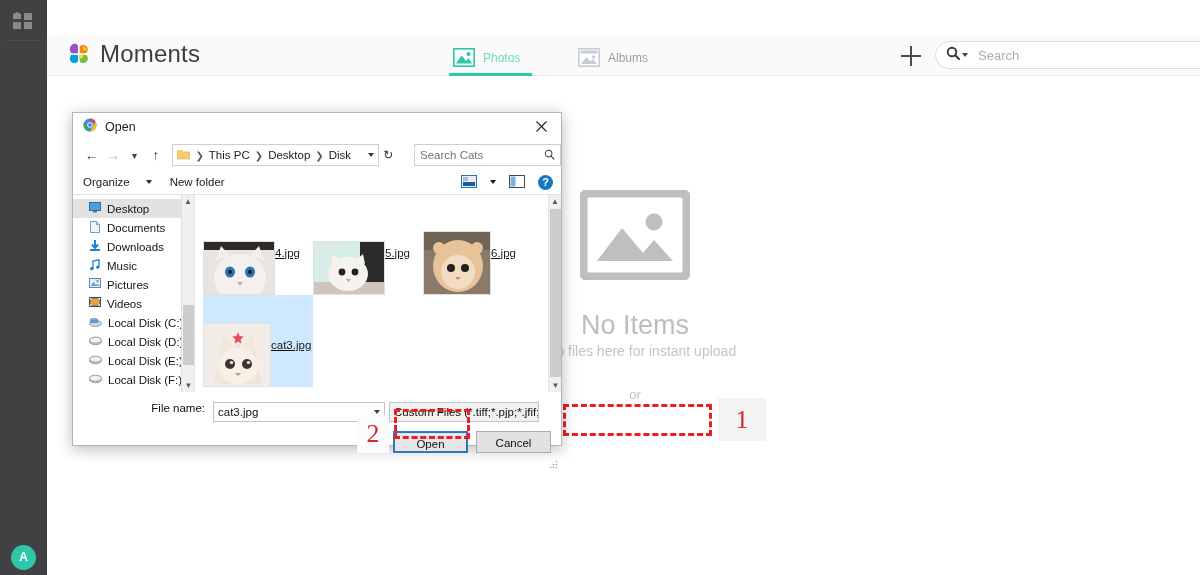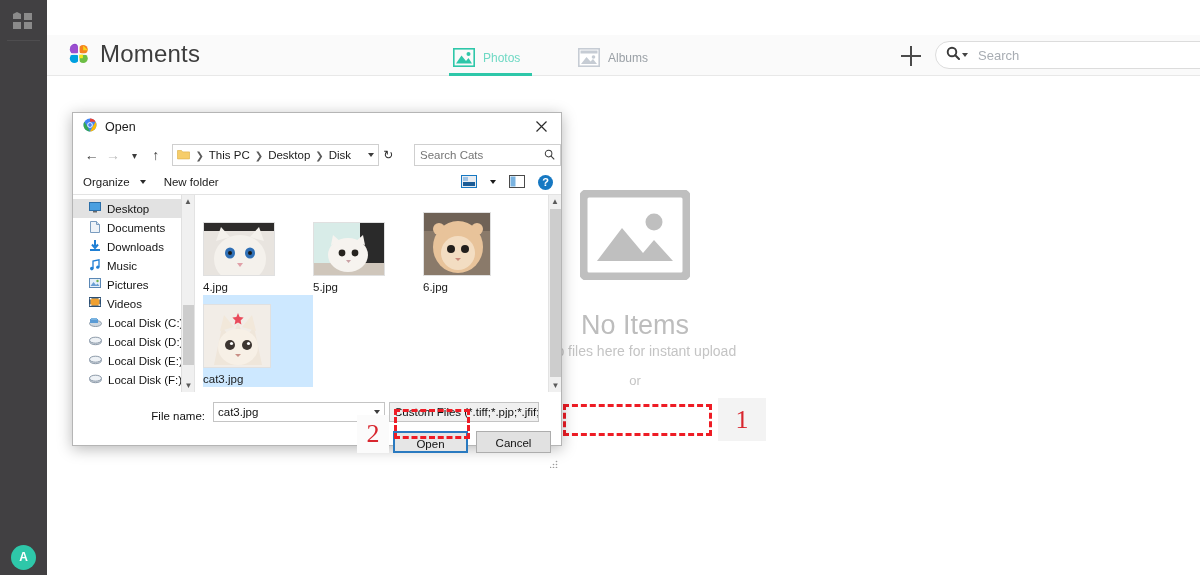--- a/index.html
+++ b/index.html
@@ -80,21 +80,21 @@
 
   
   .empty-wrap {
     position: absolute; left: 500px; top: 190px; width: 270px; text-align: center;
   }
   .empty-icon { margin: 0 auto; display:block; }
   .empty-title {
     margin-top: 26px; font-size: 27px; color: #bdbdbd; font-weight: 400;
   }
   .empty-sub { margin-top: 2px; font-size: 14px; color: #c4c4c4; }
-  .empty-or { margin-top: 14px; font-size: 13px; color: #c4c4c4; }
+  .empty-or { margin-top: 28px; font-size: 13px; color: #c4c4c4; }
   .upload-btn {
     margin: 11px auto 0; width: 155px; height: 30px; background:#2ec7a9;
     color:#fff; font-size: 14px; line-height: 30px; border-radius: 2px;
     cursor: pointer; border: 0;
     font-family: "Liberation Sans", sans-serif;
   }
 
   
   .ann-box {
     position: absolute; border: 3px dashed #ee1c25; pointer-events: none;
@@ -148,21 +148,21 @@
     background:#fff; display:flex; align-items:center; padding: 0 5px;
     font-size: 11.5px; color:#757575; cursor:text;
   }
   .dlg-search .mag { margin-left:auto; color:#3c3c3c; font-size: 11px; }
 
   .dlg-toolbar {
     position: relative; height: 25px; border-bottom: 1px solid #e3e3e3;
     display:flex; align-items:center; padding-left: 10px; gap: 18px;
     font-size: 11.5px;
   }
-  .tb-item { color:#1b1b1b; cursor:pointer; display:flex; align-items:center; gap:10px; }
+  .tb-item { color:#1b1b1b; cursor:pointer; display:flex; align-items:center; gap:16px; }
   .tb-caret { width:0;height:0;border-left:3px solid transparent;
     border-right:3px solid transparent;border-top:4px solid #2b2b2b; }
   .tb-right { position:absolute; right: 8px; display:flex; align-items:center; gap: 13px; }
   .help-icon {
     width: 15px; height: 15px; border-radius: 50%; background:#1678c2; color:#fff;
     font-size: 11px; line-height: 15px; text-align:center; cursor:pointer; font-weight:700;
   }
 
   .dlg-body { position: relative; height: 197px; display: flex; }
   .tree {
@@ -179,39 +179,40 @@
     background:#f0f0f0; border-left:1px solid #e0e0e0;
   }
   .ts-arrow { height: 13px; text-align:center; font-size: 8px; color:#5a5a5a; line-height:13px; cursor:pointer; }
   .ts-thumb { position:absolute; left:1px; top: 110px; width: 11px; height: 60px; background:#cdcdcd; cursor:pointer; }
 
   .files {
     position: relative; flex: 1; background:#fff; padding: 8px 0 0 8px;
     display: flex; flex-wrap: wrap; align-content: flex-start;
   }
   .file-cell {
-    width: 110px; height: 92px; display:flex; flex-direction:column;
-    justify-content:flex-start; cursor: pointer;
+    width: 110px; height: 92px; display:flex; flex-direction:row;
+    align-items:center; justify-content:flex-start; cursor: pointer;
     padding-top: 4px;
+    text-decoration: underline;
   }
   .file-cell.selected { background:#cde8ff; }
   .thumb {
     width: 72px; height: 54px; margin-top: auto; border: 1px solid #e0e0e0;
     overflow: hidden; position: relative; background:#eee;
   }
   .thumb.tall { height: 64px; width: 68px; }
   .file-label { font-size: 11.5px; color:#1b1b1b; margin-top: 5px; margin-bottom: 2px; }
   .files-scroll {
     position:absolute; right:0; top:0; width: 13px; height: 197px; background:#f0f0f0;
     border-left: 1px solid #e3e3e3;
   }
   .fs-thumb { position:absolute; left:1px; top: 14px; width: 11px; height: 168px; background:#cdcdcd; }
 
   .dlg-footer { position: relative; height: 75px; }
-  .fn-row { display:flex; align-items:flex-end; padding: 10px 16px 0 0; }
+  .fn-row { display:flex; align-items:flex-start; padding: 10px 16px 0 0; }
   .fn-label { width: 140px; text-align: right; font-size: 11.5px; padding-right: 8px; color:#111; }
   .fn-input {
     width: 172px; height: 20px; border:1px solid #c4c4c4; background:#fff;
     display:flex; align-items:center; padding: 0 4px; font-size: 11.5px; cursor:text;
   }
   .fn-caret { margin-left:auto; width:0;height:0;border-left:3.5px solid transparent;
     border-right:3.5px solid transparent;border-top:4px solid #3c3c3c; }
   .filter-select {
     margin-left: 4px; width: 150px; height: 20px; border:1px solid #c4c4c4;
     background:#f0f0f0; display:flex; align-items:center; padding: 0 4px;

